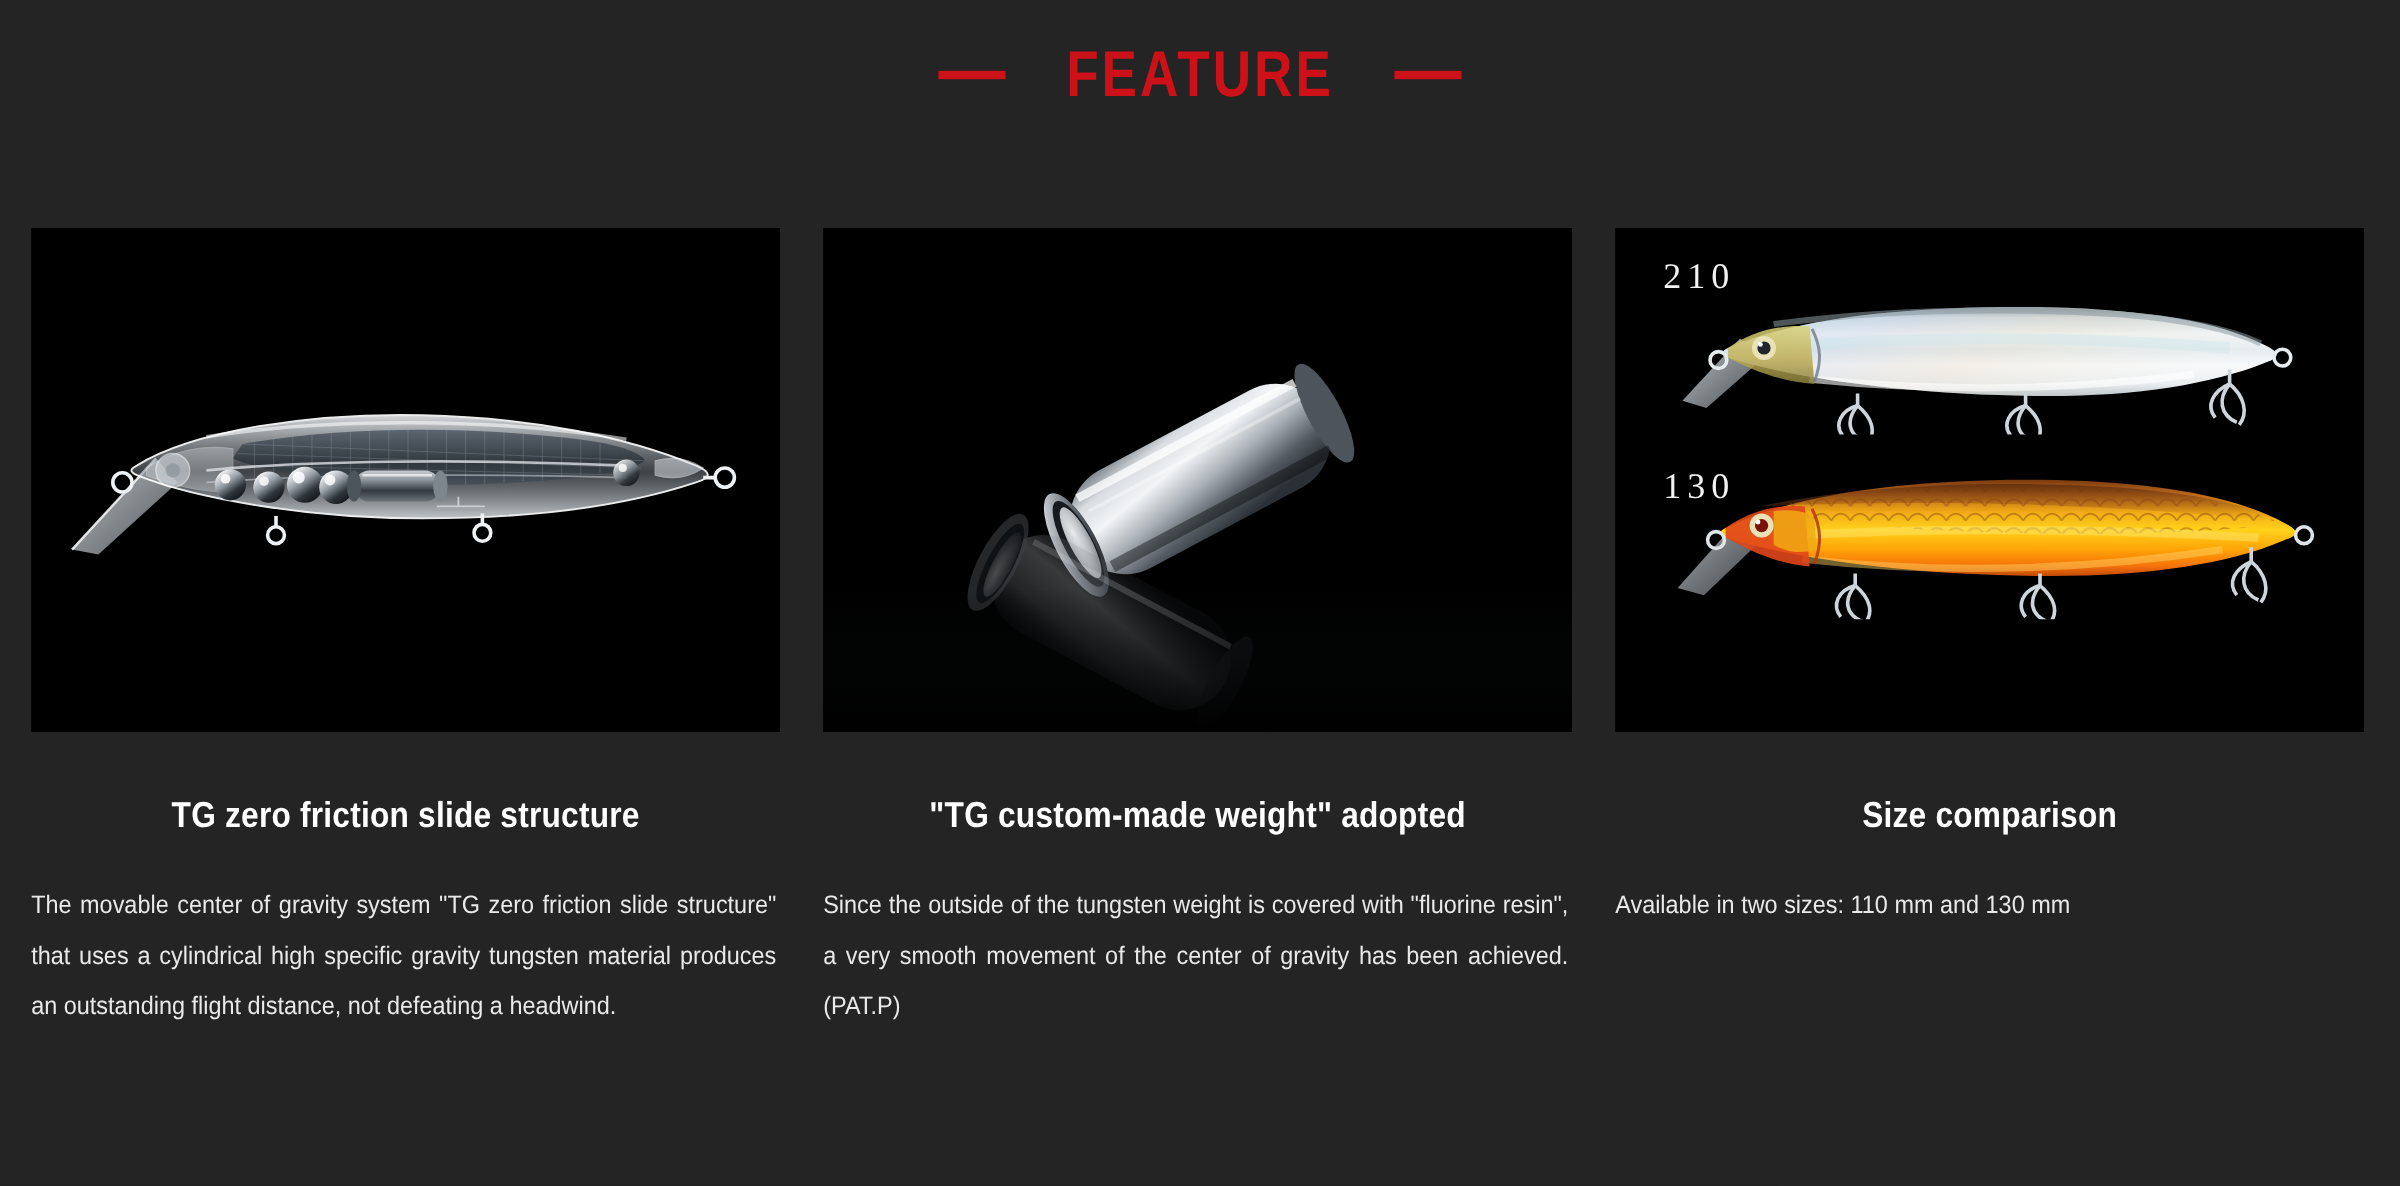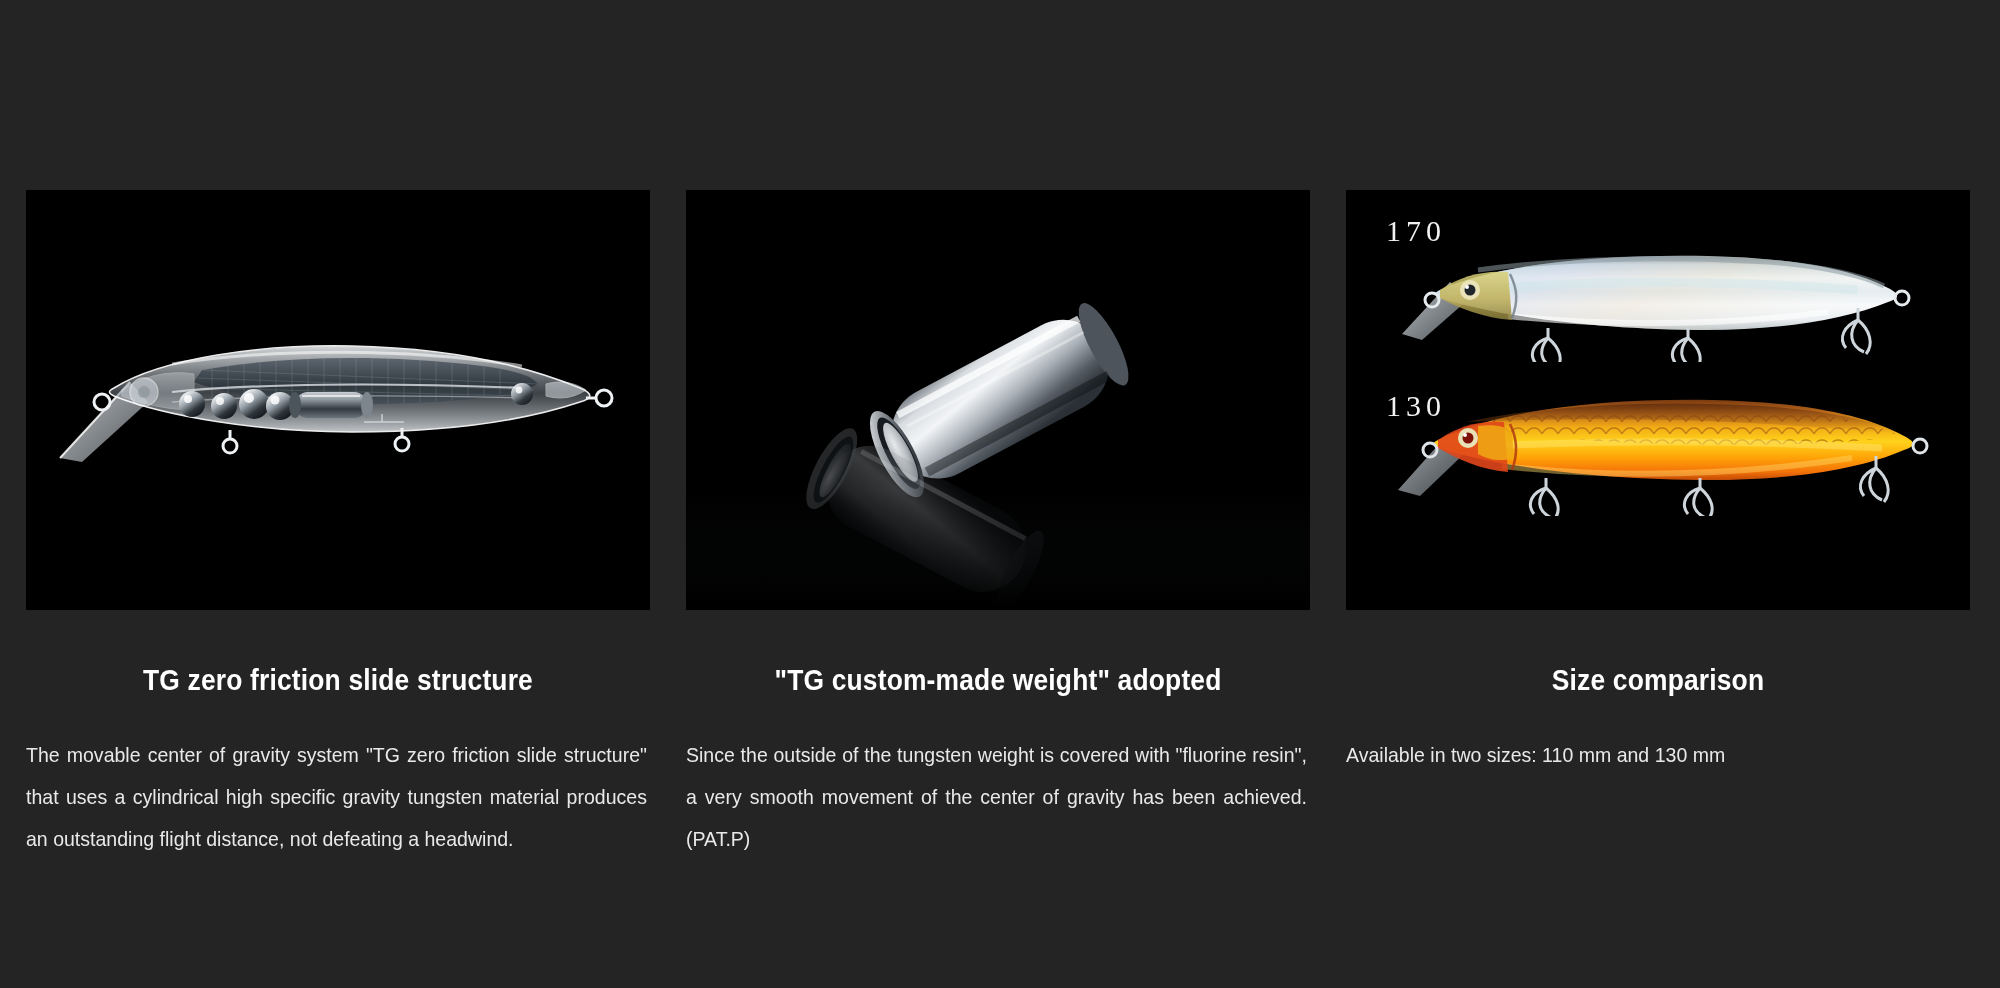--- a/index.html
+++ b/index.html
@@ -147,20 +147,25 @@
     transform-origin: left top;
     width: 107%;
   }
   .col-body.left-align { text-align: left; }
 </style>
 </head>
 <body>
 
 <div class="page">
 
+  <div class="section-title">
+    <span class="title-dash"></span>
+    <span class="title-text">FEATURE</span>
+    <span class="title-dash"></span>
+  </div>
 
   <div class="columns">
 
     <div class="col">
 
       <div class="panel">
         <div class="lure1-wrap">
           <svg viewBox="0 0 570 130" width="570" height="130">
             <defs>
               <linearGradient id="bodyClear" x1="0" y1="0" x2="0" y2="1">
@@ -332,21 +337,21 @@
       </div>
 
       <div class="col-heading">"TG custom-made weight" adopted</div>
       <div class="col-body">Since the outside of the tungsten weight is covered with "fluorine resin", a very smooth movement of the center of gravity has been achieved. (PAT.P)</div>
     </div>
 
     <div class="col col-3">
 
       <div class="panel">
 
-        <div class="size-label top">170</div>
+        <div class="size-label top">210</div>
         <div class="size-label bottom">130</div>
 
         <div class="lure110-wrap">
           <svg viewBox="0 0 560 120" width="560" height="120">
             <defs>
               <linearGradient id="pearlBody" x1="0" y1="0" x2="0" y2="1">
                 <stop offset="0%" stop-color="#6f7f88"></stop>
                 <stop offset="12%" stop-color="#c9d7dd"></stop>
                 <stop offset="30%" stop-color="#eef3f5"></stop>
                 <stop offset="48%" stop-color="#dfe8ec"></stop>

